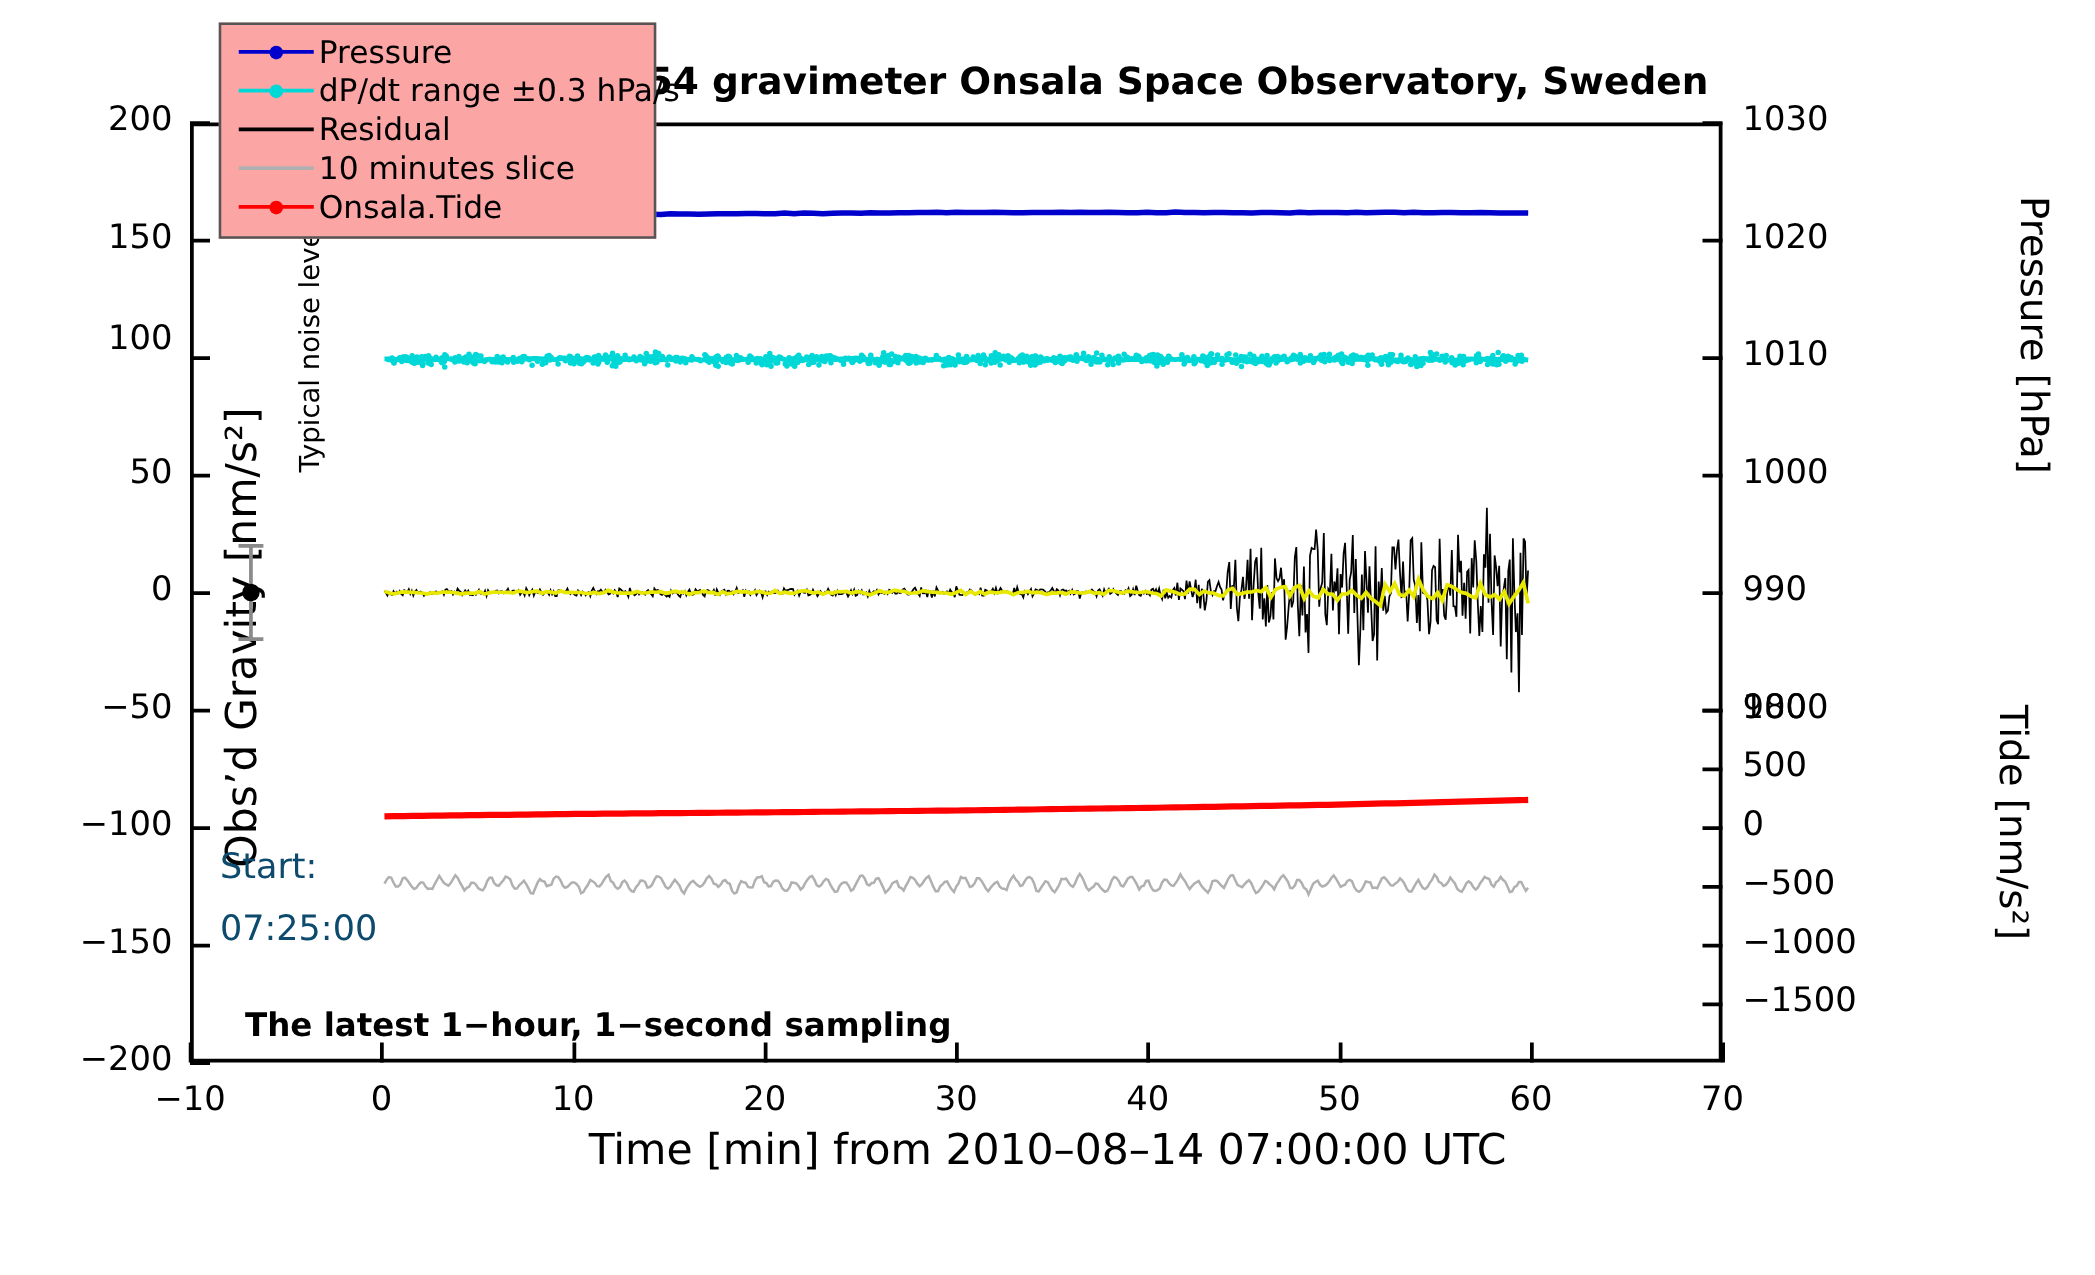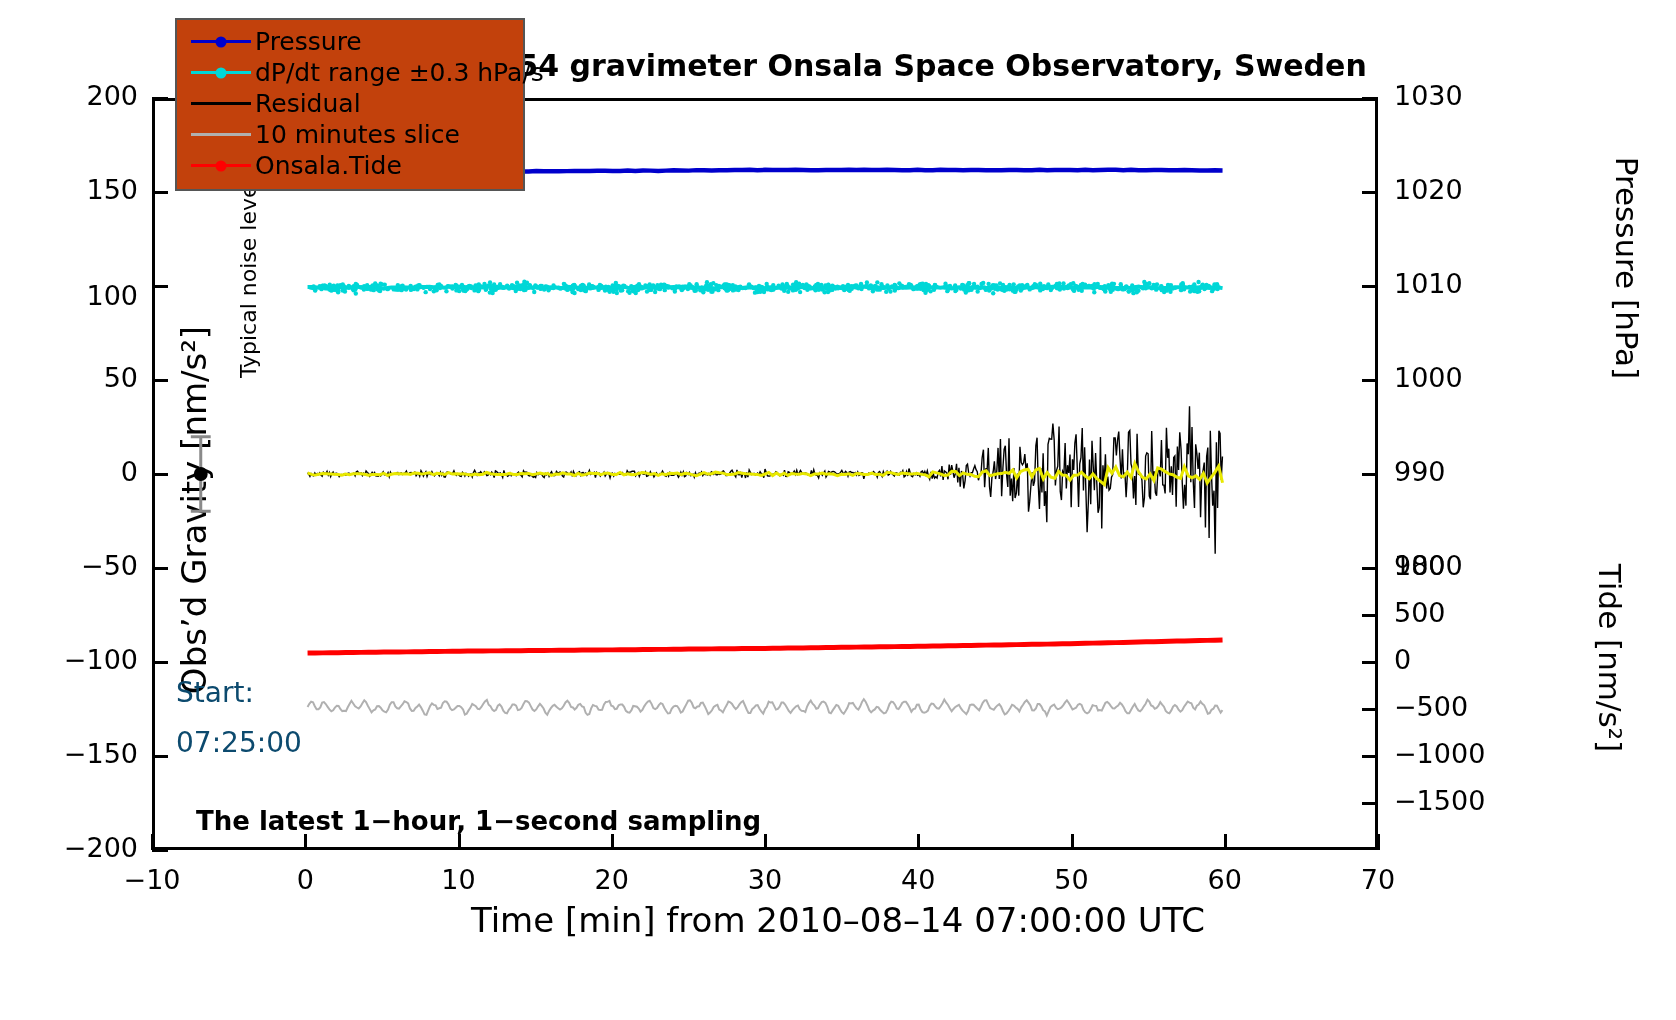--- a/index.html
+++ b/index.html
@@ -5,21 +5,21 @@
   html,body{margin:0;padding:0;background:#ffffff;}
   body{width:1676px;height:1020px;font-family:"DejaVu Sans",sans-serif;overflow:hidden;}
   #root{position:relative;width:1676px;height:1020px;}
   .tick{position:absolute;background:#000;}
   .ticklabel{position:absolute;font-size:27px;color:#000;white-space:nowrap;}
 
   #plot{position:absolute;left:152px;top:98px;width:1226px;height:752px;border:3px solid #000;box-sizing:border-box;}
   #plotinner{position:absolute;inset:0;overflow:hidden;}
   svg.series{position:absolute;left:0;top:0;width:100%;height:100%;}
 
-  #legend{position:absolute;left:175px;top:18px;width:350px;background:#c2410c;border:2px solid #555;padding:6px 10px 8px 10px;box-sizing:border-box;z-index:20;}
+  #legend{position:absolute;left:175px;top:18px;width:350px;background:#fca5a5;border:2px solid #555;padding:6px 10px 8px 10px;box-sizing:border-box;z-index:20;}
   .legrow{display:flex;align-items:center;height:31px;}
   .legsym{width:68px;height:31px;position:relative;flex:0 0 68px;}
   .legsym .ln{position:absolute;left:4px;right:4px;top:14px;height:3px;}
   .legsym .dot{position:absolute;left:50%;top:50%;width:11px;height:11px;border-radius:50%;transform:translate(-50%,-50%);}
   .leglabel{font-size:25px;color:#000;white-space:nowrap;}
   #title-wrap{position:absolute;left:380px;top:48px;width:1020px;text-align:center;font-size:30px;font-weight:bold;}
 
   #ylabel-left{position:absolute;left:10px;top:50%;transform:translateY(-50%) rotate(-90deg);transform-origin:center;font-size:34px;white-space:nowrap;}
   #ylabel-right-pressure{position:absolute;right:-62px;top:250px;transform:rotate(90deg);transform-origin:center;font-size:31px;white-space:nowrap;}
   #ylabel-right-tide{position:absolute;right:-28px;top:640px;transform:rotate(90deg);transform-origin:center;font-size:31px;white-space:nowrap;}
@@ -1013,21 +1013,21 @@
       <div class="ticklabel" style="left: 1071.5px; top: 864px; transform: translateX(-50%);">50</div>
       <div class="tick" style="left: 1223.75px; top: 834px; width: 3px; height: 16px;"></div>
       <div class="ticklabel" style="left: 1224.75px; top: 864px; transform: translateX(-50%);">60</div>
       <div class="tick" style="left: 1377px; top: 834px; width: 3px; height: 16px;"></div>
       <div class="ticklabel" style="left: 1378px; top: 864px; transform: translateX(-50%);">70</div>
       <div class="tick" style="left: 152px; top: 97px; width: 16px; height: 3px;"></div>
       <div class="ticklabel" style="left: 138px; top: 80px; transform: translateX(-100%);">200</div>
       <div class="tick" style="left: 152px; top: 191px; width: 16px; height: 3px;"></div>
       <div class="ticklabel" style="left: 138px; top: 174px; transform: translateX(-100%);">150</div>
       <div class="tick" style="left: 152px; top: 285px; width: 16px; height: 3px;"></div>
-      <div class="ticklabel" style="left: 138px; top: 280px; transform: translateX(-100%); text-align: center;">100</div>
+      <div class="ticklabel" style="left: 138px; top: 255px; transform: translateX(-100%); text-align: center;">100</div>
       <div class="tick" style="left: 152px; top: 379px; width: 16px; height: 3px;"></div>
       <div class="ticklabel" style="left: 138px; top: 362px; transform: translateX(-100%);">50</div>
       <div class="tick" style="left: 152px; top: 473px; width: 16px; height: 3px;"></div>
       <div class="ticklabel" style="left: 138px; top: 456px; transform: translateX(-100%);">0</div>
       <div class="tick" style="left: 152px; top: 567px; width: 16px; height: 3px;"></div>
       <div class="ticklabel" style="left: 138px; top: 550px; transform: translateX(-100%);">−50</div>
       <div class="tick" style="left: 152px; top: 661px; width: 16px; height: 3px;"></div>
       <div class="ticklabel" style="left: 138px; top: 644px; transform: translateX(-100%);">−100</div>
       <div class="tick" style="left: 152px; top: 755px; width: 16px; height: 3px;"></div>
       <div class="ticklabel" style="left: 138px; top: 738px; transform: translateX(-100%); text-align: right;">−150</div>

